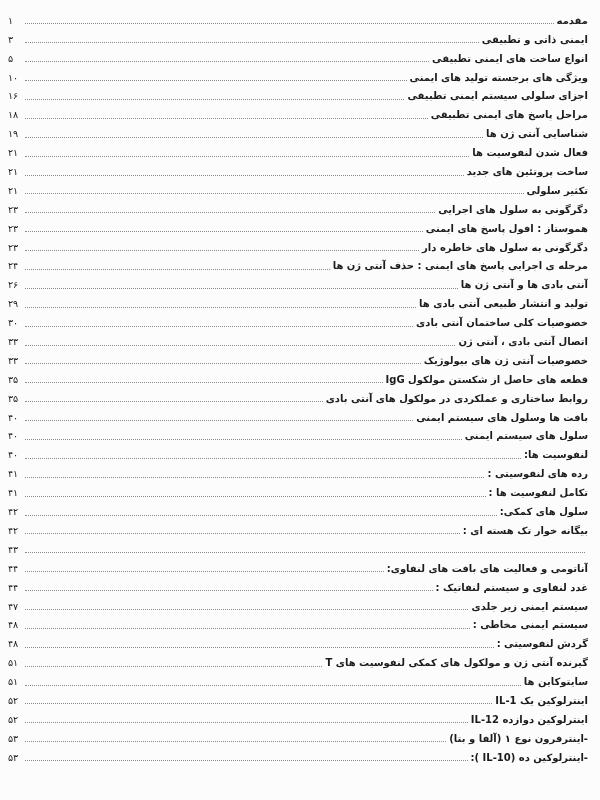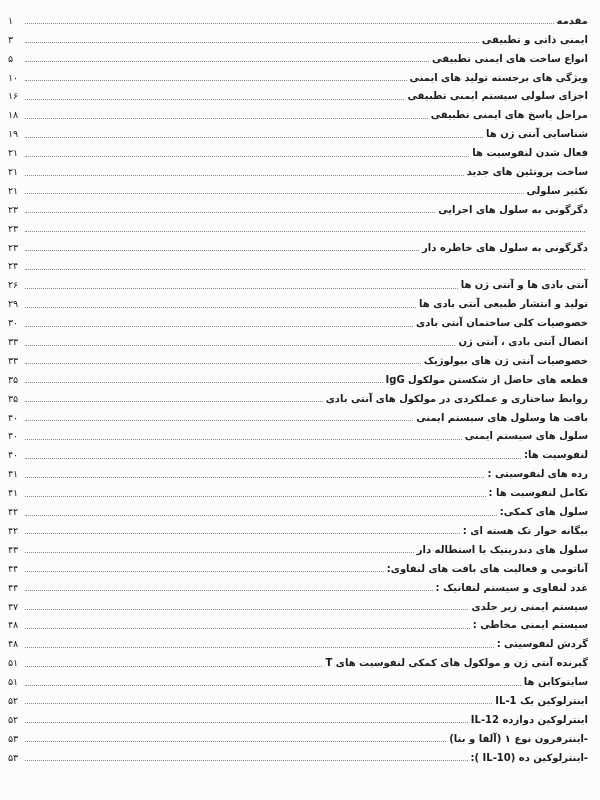--- a/index.html
+++ b/index.html
@@ -112,31 +112,33 @@
     <span class="page-number">۲۱</span>
   </div>
 
   <div class="toc-row">
     <span class="toc-title">دگرگونی به سلول های اجرایی</span>
     <span class="dotted-leader"></span>
     <span class="page-number">۲۳</span>
   </div>
 
   <div class="toc-row">
+    <span class="toc-title">هموستاز : افول پاسخ های ایمنی</span>
     <span class="dotted-leader"></span>
     <span class="page-number">۲۳</span>
   </div>
 
   <div class="toc-row">
     <span class="toc-title">دگرگونی به سلول های خاطره دار</span>
     <span class="dotted-leader"></span>
     <span class="page-number">۲۳</span>
   </div>
 
   <div class="toc-row">
+    <span class="toc-title">مرحله ی اجرایی پاسخ های ایمنی : حذف آنتی ژن ها</span>
     <span class="dotted-leader"></span>
     <span class="page-number">۲۴</span>
   </div>
 
   <div class="toc-row">
     <span class="toc-title">آنتی بادی ها و آنتی ژن ها</span>
     <span class="dotted-leader"></span>
     <span class="page-number">۲۶</span>
   </div>
 
@@ -212,21 +214,20 @@
     <span class="page-number">۴۲</span>
   </div>
 
   <div class="toc-row">
     <span class="toc-title">بیگانه خوار تک هسته ای :</span>
     <span class="dotted-leader"></span>
     <span class="page-number">۴۲</span>
   </div>
 
   <div class="toc-row">
-    <span class="toc-title">سلول های دندریتیک یا استطاله دار</span>
     <span class="dotted-leader"></span>
     <span class="page-number">۴۳</span>
   </div>
 
   <div class="toc-row">
     <span class="toc-title">آناتومی و فعالیت های بافت های لنفاوی:</span>
     <span class="dotted-leader"></span>
     <span class="page-number">۴۴</span>
   </div>
 

